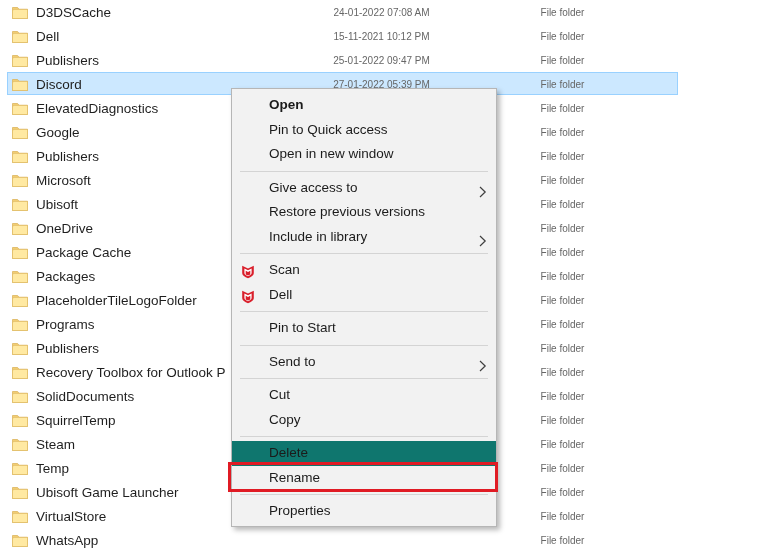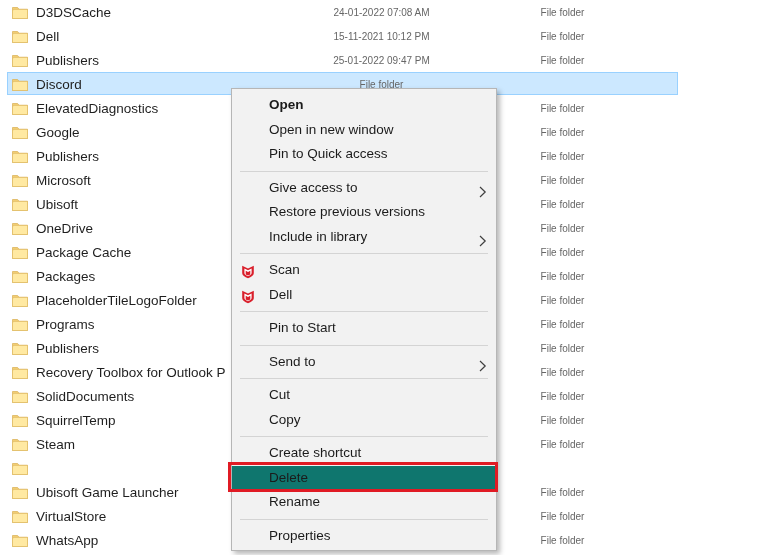--- a/index.html
+++ b/index.html
@@ -87,20 +87,21 @@
         <span class="cell-type">File folder</span>
       </div>
       <div class="row selected">
         <span class="cell-icon">
           <svg width="16" height="13" viewBox="0 0 16 13" aria-hidden="true">
             <path d="M0.5 1.5 H5.6 L7 3.3 H15.5 V12.5 H0.5 Z" fill="#f3cf74" stroke="#dcb55e" stroke-width="0.8"></path>
             <path d="M0.5 4.4 L2 3.4 H15.5 V12.5 H0.5 Z" fill="#ffe9a2" stroke="#dcb55e" stroke-width="0.6"></path>
           </svg>
         </span>
         <span class="cell-name">Discord</span>
+        <span class="cell-date">27-01-2022 05:39 PM</span>
         <span class="cell-type">File folder</span>
       </div>
       <div class="row">
         <span class="cell-icon">
           <svg width="16" height="13" viewBox="0 0 16 13" aria-hidden="true">
             <path d="M0.5 1.5 H5.6 L7 3.3 H15.5 V12.5 H0.5 Z" fill="#f3cf74" stroke="#dcb55e" stroke-width="0.8"></path>
             <path d="M0.5 4.4 L2 3.4 H15.5 V12.5 H0.5 Z" fill="#ffe9a2" stroke="#dcb55e" stroke-width="0.6"></path>
           </svg>
         </span>
         <span class="cell-name">ElevatedDiagnostics</span>
@@ -261,20 +262,21 @@
         <span class="cell-date"></span>
         <span class="cell-type">File folder</span>
       </div>
       <div class="row">
         <span class="cell-icon">
           <svg width="16" height="13" viewBox="0 0 16 13" aria-hidden="true">
             <path d="M0.5 1.5 H5.6 L7 3.3 H15.5 V12.5 H0.5 Z" fill="#f3cf74" stroke="#dcb55e" stroke-width="0.8"></path>
             <path d="M0.5 4.4 L2 3.4 H15.5 V12.5 H0.5 Z" fill="#ffe9a2" stroke="#dcb55e" stroke-width="0.6"></path>
           </svg>
         </span>
+        <span class="cell-name">Temp</span>
         <span class="cell-date"></span>
         <span class="cell-type">File folder</span>
       </div>
       <div class="row">
         <span class="cell-icon">
           <svg width="16" height="13" viewBox="0 0 16 13" aria-hidden="true">
             <path d="M0.5 1.5 H5.6 L7 3.3 H15.5 V12.5 H0.5 Z" fill="#f3cf74" stroke="#dcb55e" stroke-width="0.8"></path>
             <path d="M0.5 4.4 L2 3.4 H15.5 V12.5 H0.5 Z" fill="#ffe9a2" stroke="#dcb55e" stroke-width="0.6"></path>
           </svg>
         </span>
@@ -300,22 +302,22 @@
             <path d="M0.5 4.4 L2 3.4 H15.5 V12.5 H0.5 Z" fill="#ffe9a2" stroke="#dcb55e" stroke-width="0.6"></path>
           </svg>
         </span>
         <span class="cell-name">WhatsApp</span>
         <span class="cell-date"></span>
         <span class="cell-type">File folder</span>
       </div>
     </div>
   <div id="context-menu">
       <div class="menu-item bold"><span>Open</span></div>
+      <div class="menu-item"><span>Pin to Quick access</span></div>
       <div class="menu-item"><span>Open in new window</span></div>
-      <div class="menu-item"><span>Pin to Quick access</span></div>
       <div class="menu-sep"></div>
       <div class="menu-item"><span>Give access to</span><span class="mi-arrow"><svg width="8" height="12" viewBox="0 0 8 12" aria-hidden="true">
             <polyline points="1,1 6.2,6 1,11" fill="none" stroke="#404040" stroke-width="1.2"></polyline>
           </svg></span></div>
       <div class="menu-item"><span>Restore previous versions</span></div>
       <div class="menu-item"><span>Include in library</span><span class="mi-arrow"><svg width="8" height="12" viewBox="0 0 8 12" aria-hidden="true">
             <polyline points="1,1 6.2,6 1,11" fill="none" stroke="#404040" stroke-width="1.2"></polyline>
           </svg></span></div>
       <div class="menu-sep"></div>
       <div class="menu-item"><span class="mi-icon"><svg width="14" height="14" viewBox="0 0 14 14" aria-hidden="true">
@@ -331,20 +333,19 @@
       <div class="menu-sep"></div>
       <div class="menu-item"><span>Pin to Start</span></div>
       <div class="menu-sep"></div>
       <div class="menu-item"><span>Send to</span><span class="mi-arrow"><svg width="8" height="12" viewBox="0 0 8 12" aria-hidden="true">
             <polyline points="1,1 6.2,6 1,11" fill="none" stroke="#404040" stroke-width="1.2"></polyline>
           </svg></span></div>
       <div class="menu-sep"></div>
       <div class="menu-item"><span>Cut</span></div>
       <div class="menu-item"><span>Copy</span></div>
       <div class="menu-sep"></div>
-      <div class="menu-item"><span>Create shortcut</span></div>
       <div class="menu-item annotated"><span>Delete</span></div>
       <div class="menu-item"><span>Rename</span></div>
       <div class="menu-sep"></div>
       <div class="menu-item"><span>Properties</span></div>
     </div>
   <div id="annotation-rect"></div>
 </div>
 
 </body></html>

